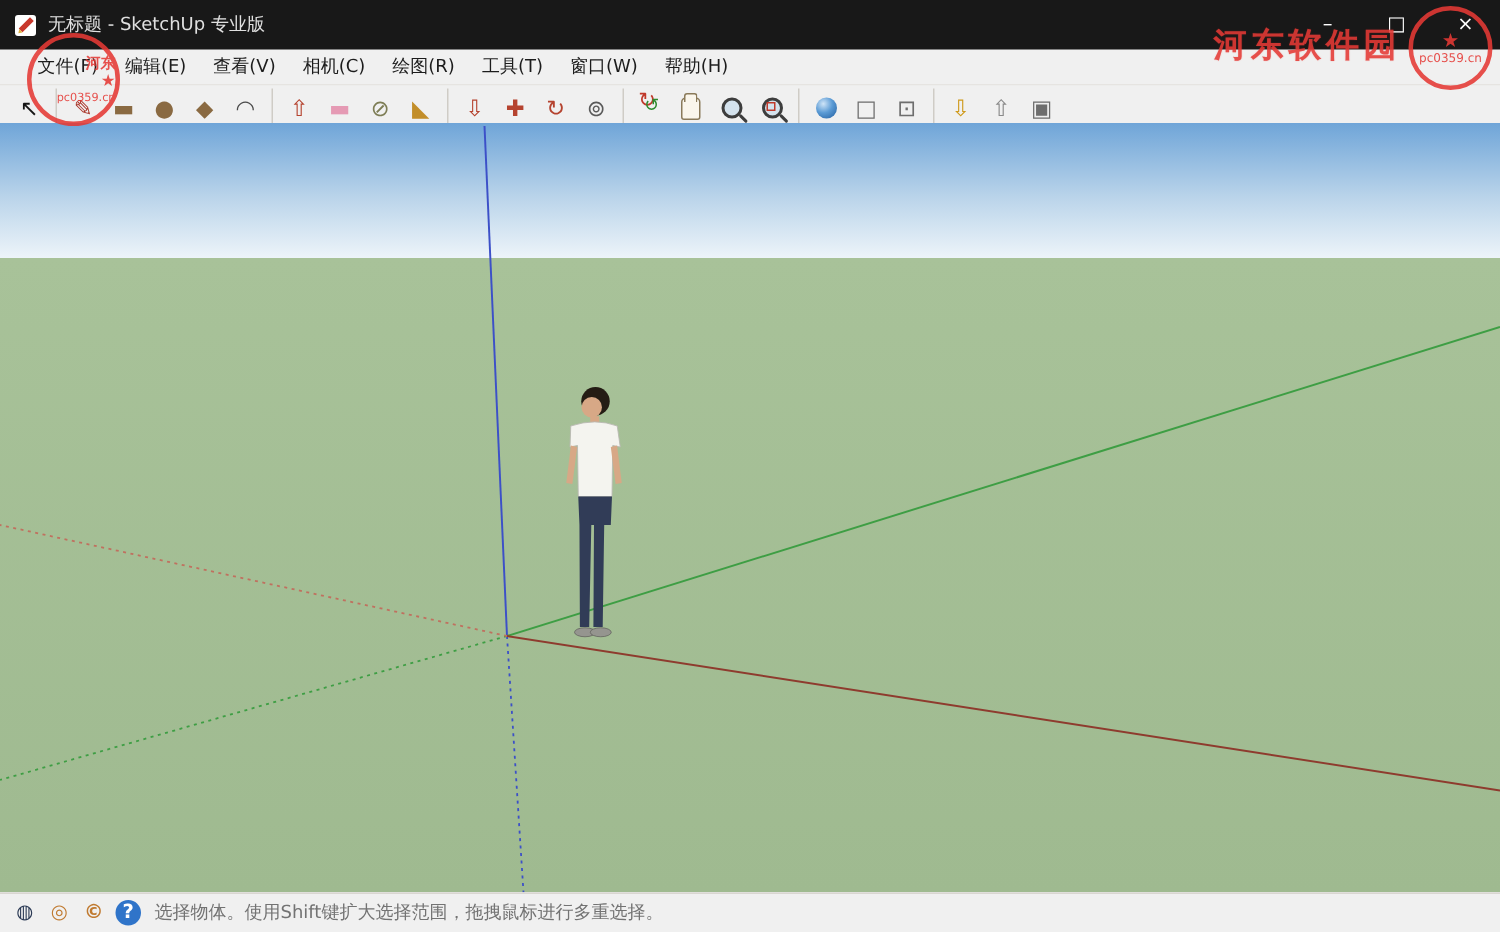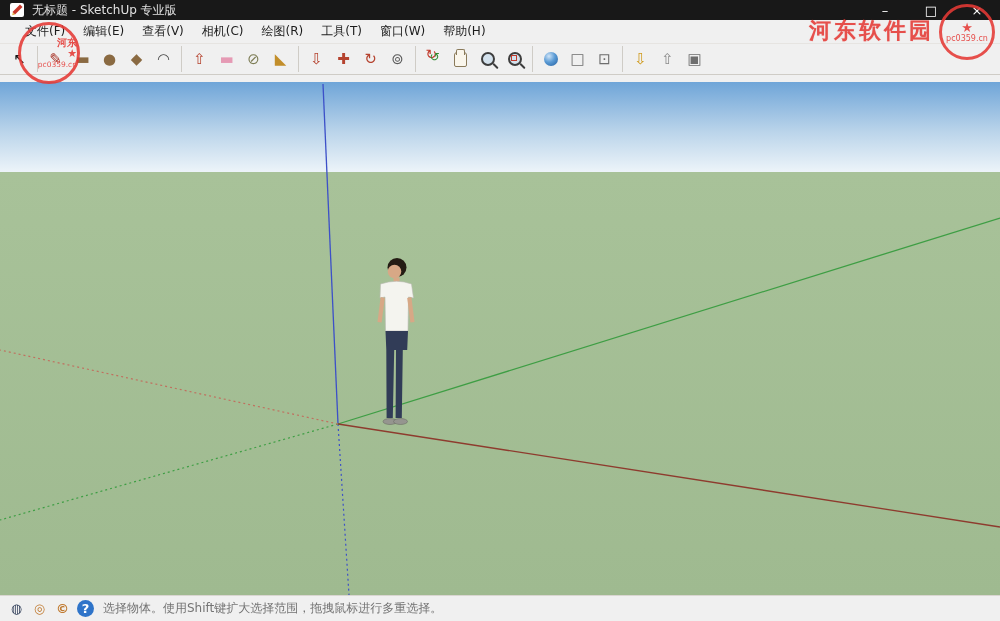--- a/index.html
+++ b/index.html
@@ -3,21 +3,21 @@
 <meta charset="utf-8">
 <style>
   html,body{margin:0;padding:0}
   body{
     width:1000px;height:621px;position:relative;overflow:hidden;
     font-family:"DejaVu Sans","Liberation Sans",sans-serif;
     background:#f0f0f0;
   }
   
   .titlebar{
-    height:20px;background:#181818;display:flex;align-items:center;
+    height:33px;background:#181818;display:flex;align-items:center;
     color:#e8e8e8;position:relative;z-index:5;
   }
   .app-icon{width:16px;height:16px;margin:0 7px 0 9px;flex:0 0 auto}
   .title-text{font-size:12px;color:#e0e0e0;white-space:nowrap}
   .win-controls{margin-left:auto;display:flex;height:28px}
   .win-btn{
     width:46px;height:28px;display:flex;align-items:center;justify-content:center;
     background:transparent;border:none;color:#fff;font-size:13px;padding:0;
     font-family:inherit;
   }

